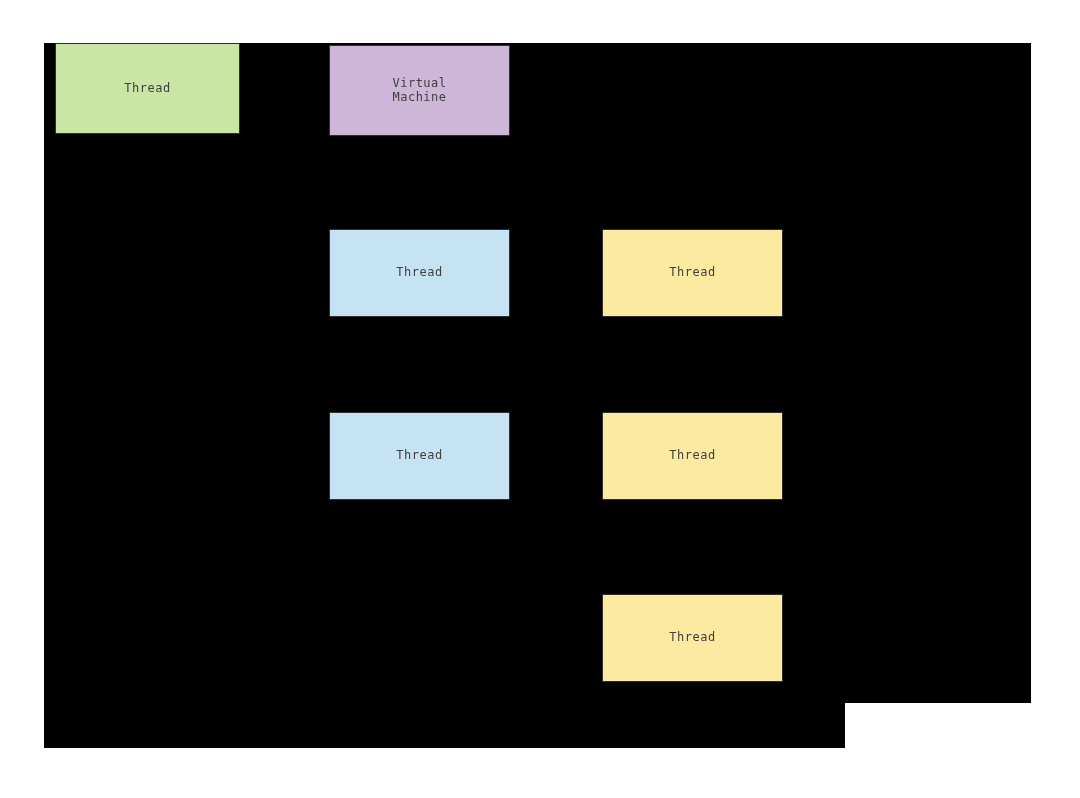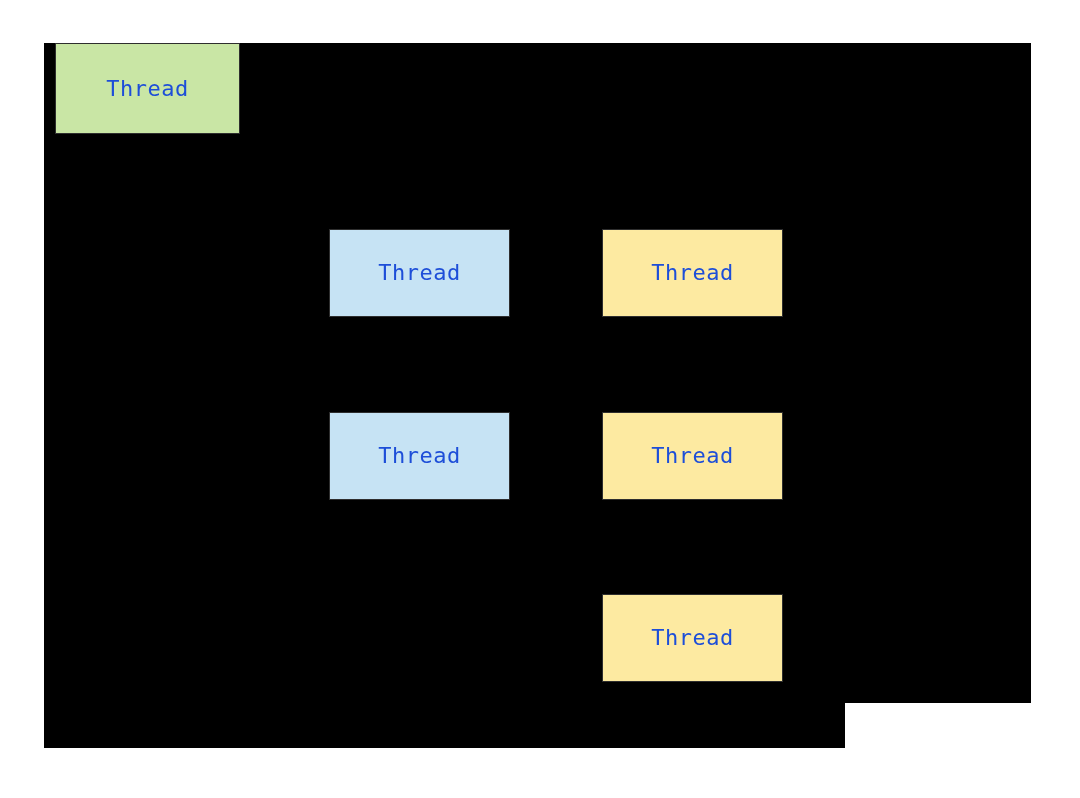--- a/index.html
+++ b/index.html
@@ -34,24 +34,24 @@
   .node {
     position: absolute;
     box-sizing: border-box;
     border: 1.5px solid #2e2e2e;
     display: flex;
     align-items: center;
     justify-content: center;
     text-align: center;
   }
   .node-label {
-    font-size: 22px;
+    font-size: 12px;
     line-height: 1.15;
     letter-spacing: 0.5px;
-    color: #1d4ed8;
+    color: #404040;
     white-space: pre-line;
   }
   
   .n-legend-thread { left: 55px;  top: 43px;  width: 185px; height: 91px; }
   .n-legend-vm     { left: 329px; top: 45px;  width: 181px; height: 91px; }
   .n-blue-1        { left: 329px; top: 229px; width: 181px; height: 88px; }
   .n-blue-2        { left: 329px; top: 412px; width: 181px; height: 88px; }
   .n-yellow-1      { left: 602px; top: 229px; width: 181px; height: 88px; }
   .n-yellow-2      { left: 602px; top: 412px; width: 181px; height: 88px; }
   .n-yellow-3      { left: 602px; top: 594px; width: 181px; height: 88px; }
@@ -60,20 +60,24 @@
 <body>
 
 <div class="canvas">
 
   <div class="diagram-bg" style="background: rgb(0, 0, 0);"></div>
 
   <div class="node n-legend-thread" style="background: rgb(201, 230, 165);">
     <span class="node-label">Thread</span>
   </div>
 
+  <div class="node n-legend-vm" style="background: rgb(205, 182, 216);">
+    <span class="node-label">Virtual
+Machine</span>
+  </div>
 
   <div class="node n-blue-1" style="background: rgb(198, 227, 244);">
     <span class="node-label">Thread</span>
   </div>
 
   <div class="node n-blue-2" style="background: rgb(198, 227, 244);">
     <span class="node-label">Thread</span>
   </div>
 
   <div class="node n-yellow-1" style="background: rgb(253, 234, 161);">

